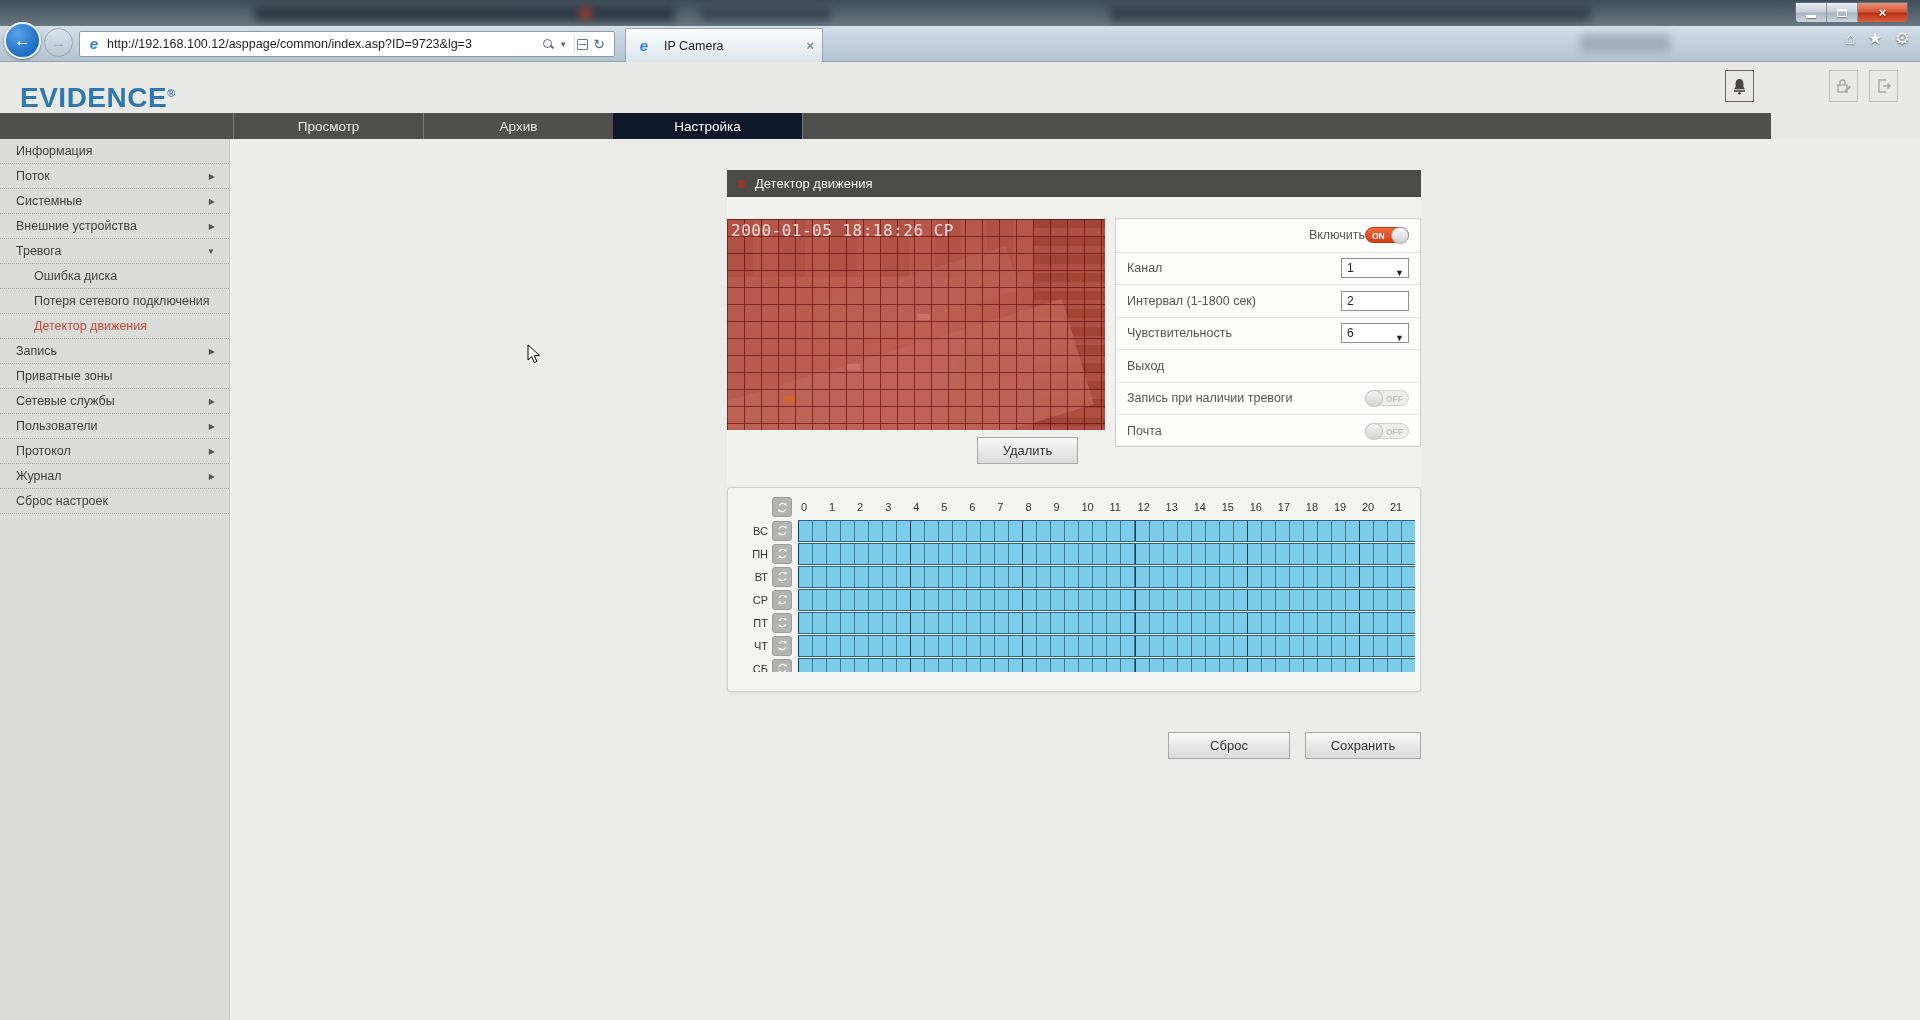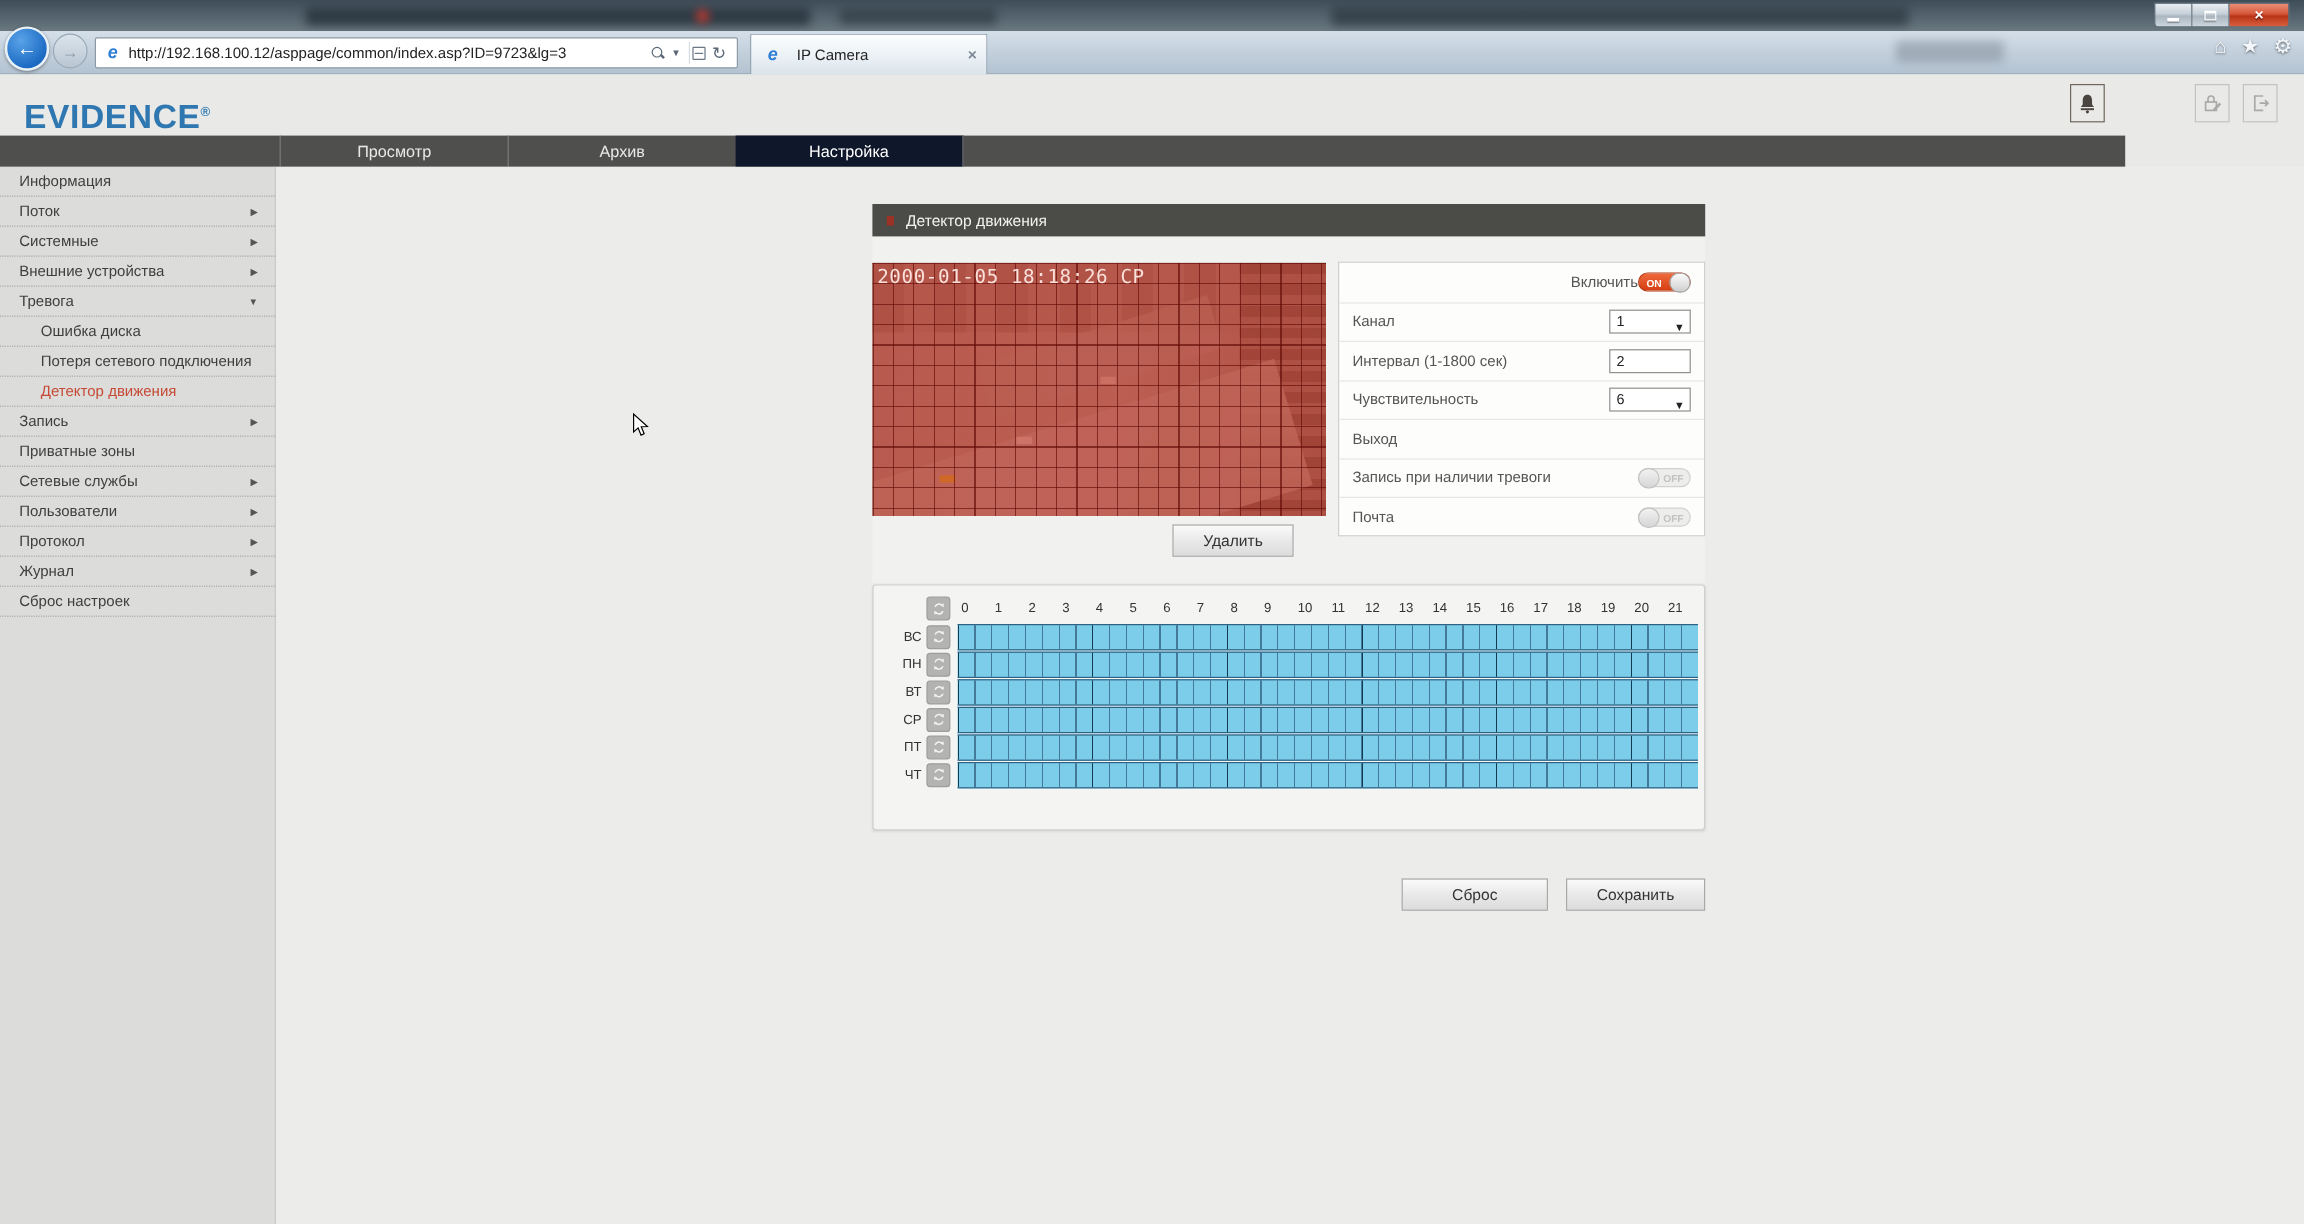--- a/index.html
+++ b/index.html
@@ -429,20 +429,32 @@
             <div class="sync-btn">
               <svg width="13" height="13" viewBox="0 0 16 16">
                 <path d="M4 6 A4.2 4.2 0 0 1 11.4 4.6" fill="none" stroke="#f2f2f0" stroke-width="1.6"></path>
                 <polygon points="12.8,2.2 12.9,6.2 9.6,4.4" fill="#f2f2f0"></polygon>
                 <path d="M12 10 A4.2 4.2 0 0 1 4.6 11.4" fill="none" stroke="#f2f2f0" stroke-width="1.6"></path>
                 <polygon points="3.2,13.8 3.1,9.8 6.4,11.6" fill="#f2f2f0"></polygon>
               </svg>
             </div>
             <div class="strip"></div>
           </div>
+          <div class="sched-row">
+            <span class="day-label">СБ</span>
+            <div class="sync-btn">
+              <svg width="13" height="13" viewBox="0 0 16 16">
+                <path d="M4 6 A4.2 4.2 0 0 1 11.4 4.6" fill="none" stroke="#f2f2f0" stroke-width="1.6"></path>
+                <polygon points="12.8,2.2 12.9,6.2 9.6,4.4" fill="#f2f2f0"></polygon>
+                <path d="M12 10 A4.2 4.2 0 0 1 4.6 11.4" fill="none" stroke="#f2f2f0" stroke-width="1.6"></path>
+                <polygon points="3.2,13.8 3.1,9.8 6.4,11.6" fill="#f2f2f0"></polygon>
+              </svg>
+            </div>
+            <div class="strip"></div>
+          </div>
         </div>
     </div>
 
     <button class="btn btn-reset">Сброс</button>
     <button class="btn btn-save">Сохранить</button>
 
     <div class="cursor">
       <svg width="15" height="22" viewBox="0 0 15 22">
         <polygon points="1,1 1,16 4.8,12.6 7.2,18.6 9.8,17.4 7.4,11.6 12.5,11.4" fill="#fff" stroke="#000" stroke-width="1"></polygon>
       </svg>

